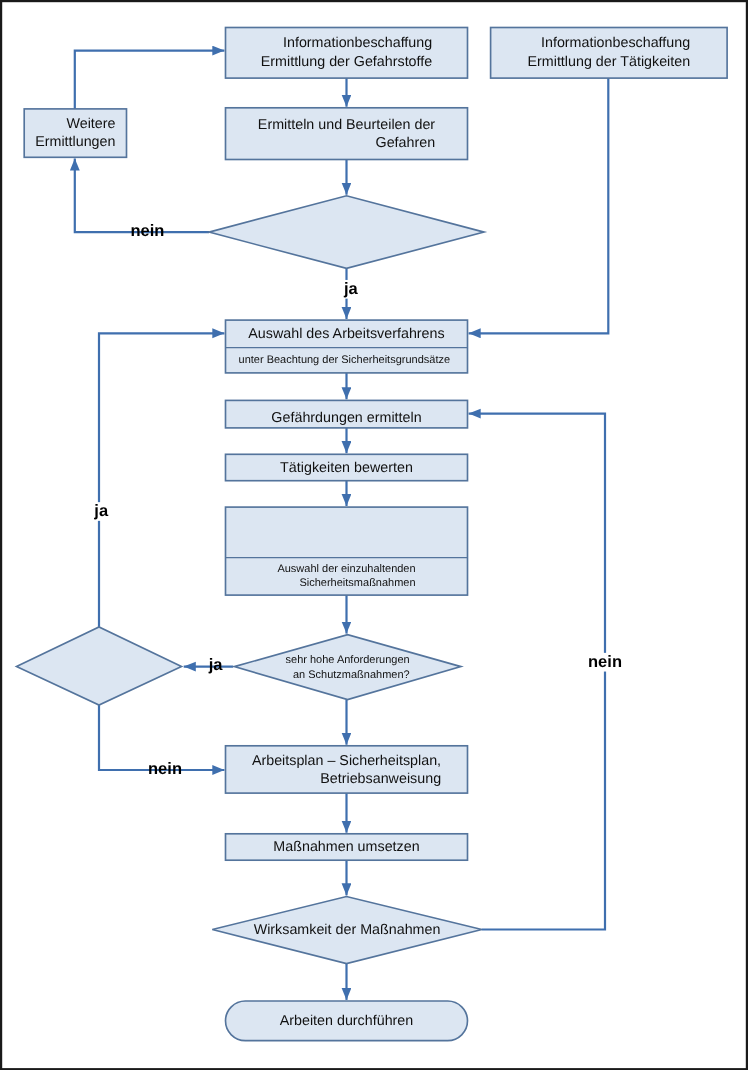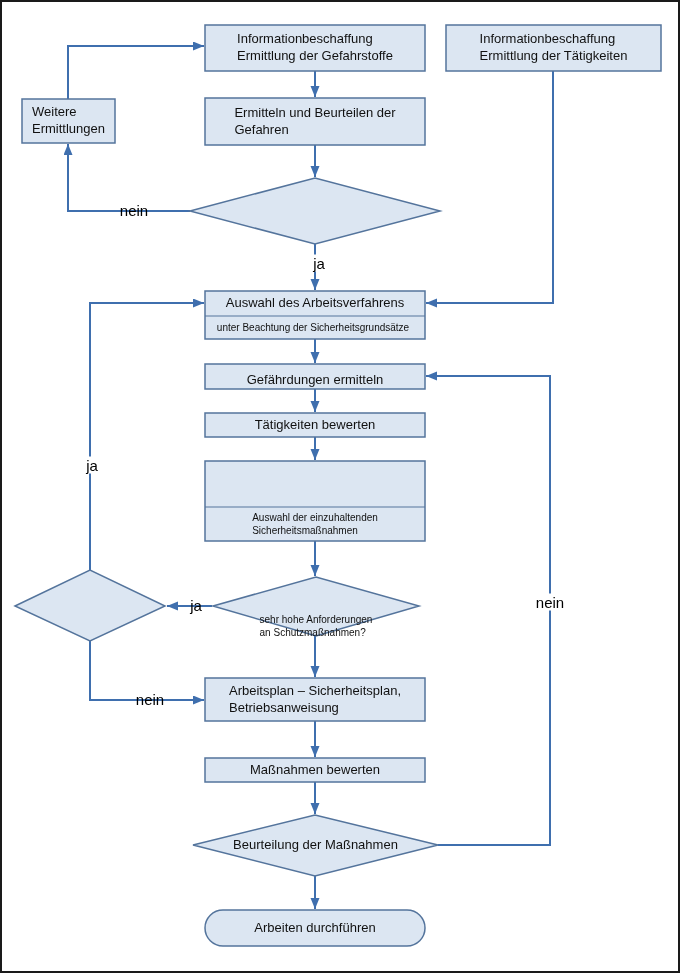--- a/index.html
+++ b/index.html
@@ -11,24 +11,24 @@
   *{margin:0;padding:0;box-sizing:border-box}
   body{background:#ffffff;font-family:"Liberation Sans",sans-serif}
   .canvas{position:relative;width:680px;height:973px;background:#ffffff;overflow:hidden}
   .frame{position:absolute;inset:0;border:2px solid #1a1a1a;pointer-events:none;z-index:6}
   svg.layer{position:absolute;left:0;top:0;z-index:1}
   .shape{fill:var(--node-fill);stroke:var(--node-border);stroke-width:1.5}
   .divider{stroke:var(--node-border);stroke-width:1.2}
   .conn{fill:none;stroke:var(--connector);stroke-width:2}
   .arrowhead{fill:var(--connector)}
   .txt{position:absolute;display:flex;align-items:center;justify-content:center;
-       text-align:left;white-space:pre-line;font-size:13px;line-height:1.3;
+       text-align:right;white-space:pre-line;font-size:13px;line-height:1.3;
        color:var(--text-color);z-index:2}
   .txt.small{font-size:10px;line-height:1.3}
-  .lbl{position:absolute;transform:translate(-50%,-50%);font-weight:normal;
+  .lbl{position:absolute;transform:translate(-50%,-50%);font-weight:bold;
        font-size:15px;color:#000;z-index:3}
   .lbl.bg{background:#fff;padding:0 2px}
 </style>
 </head>
 <body>
 
 <div class="canvas">
   <div class="frame"></div>
 
   <svg class="layer" width="680" height="973" viewBox="0 0 680 973">
@@ -87,26 +87,26 @@
   <div class="txt" style="left:22px;top:99px;width:93px;height:44px">Weitere
 Ermittlungen</div>
   <div class="txt" style="left:205px;top:98px;width:220px;height:47px">Ermitteln und Beurteilen der
 Gefahren</div>
   <div class="txt" style="left:205px;top:291px;width:220px;height:25px">Auswahl des Arbeitsverfahrens</div>
   <div class="txt small" style="left:205px;top:316px;width:216px;height:23px">unter Beachtung der Sicherheitsgrundsätze</div>
   <div class="txt" style="left:205px;top:364px;width:220px;height:33px">Gefährdungen ermitteln</div>
   <div class="txt" style="left:205px;top:413px;width:220px;height:24px">Tätigkeiten bewerten</div>
   <div class="txt small" style="left:205px;top:507px;width:220px;height:34px">Auswahl der einzuhaltenden
 Sicherheitsmaßnahmen</div>
-  <div class="txt small" style="left:213px;top:596px;width:206px;height:59px">sehr hohe Anforderungen
+  <div class="txt small" style="left:213px;top:577px;width:206px;height:59px">sehr hohe Anforderungen
 an Schutzmaßnahmen?</div>
   <div class="txt" style="left:205px;top:678px;width:220px;height:43px">Arbeitsplan – Sicherheitsplan,
 Betriebsanweisung</div>
-  <div class="txt" style="left:205px;top:758px;width:220px;height:24px">Maßnahmen bewerten</div>
-  <div class="txt" style="left:193px;top:815px;width:245px;height:61px">Beurteilung der Maßnahmen</div>
+  <div class="txt" style="left:205px;top:758px;width:220px;height:24px">Maßnahmen umsetzen</div>
+  <div class="txt" style="left:193px;top:815px;width:245px;height:61px">Wirksamkeit der Maßnahmen</div>
   <div class="txt" style="left:205px;top:910px;width:220px;height:36px">Arbeiten durchführen</div>
 
   <div class="lbl" style="left:134px;top:210px">nein</div>
   <div class="lbl bg" style="left:319px;top:263px">ja</div>
   <div class="lbl" style="left:196px;top:605px">ja</div>
   <div class="lbl bg" style="left:92px;top:465px">ja</div>
   <div class="lbl" style="left:150px;top:699px">nein</div>
   <div class="lbl bg" style="left:550px;top:602px">nein</div>
 </div>
 

